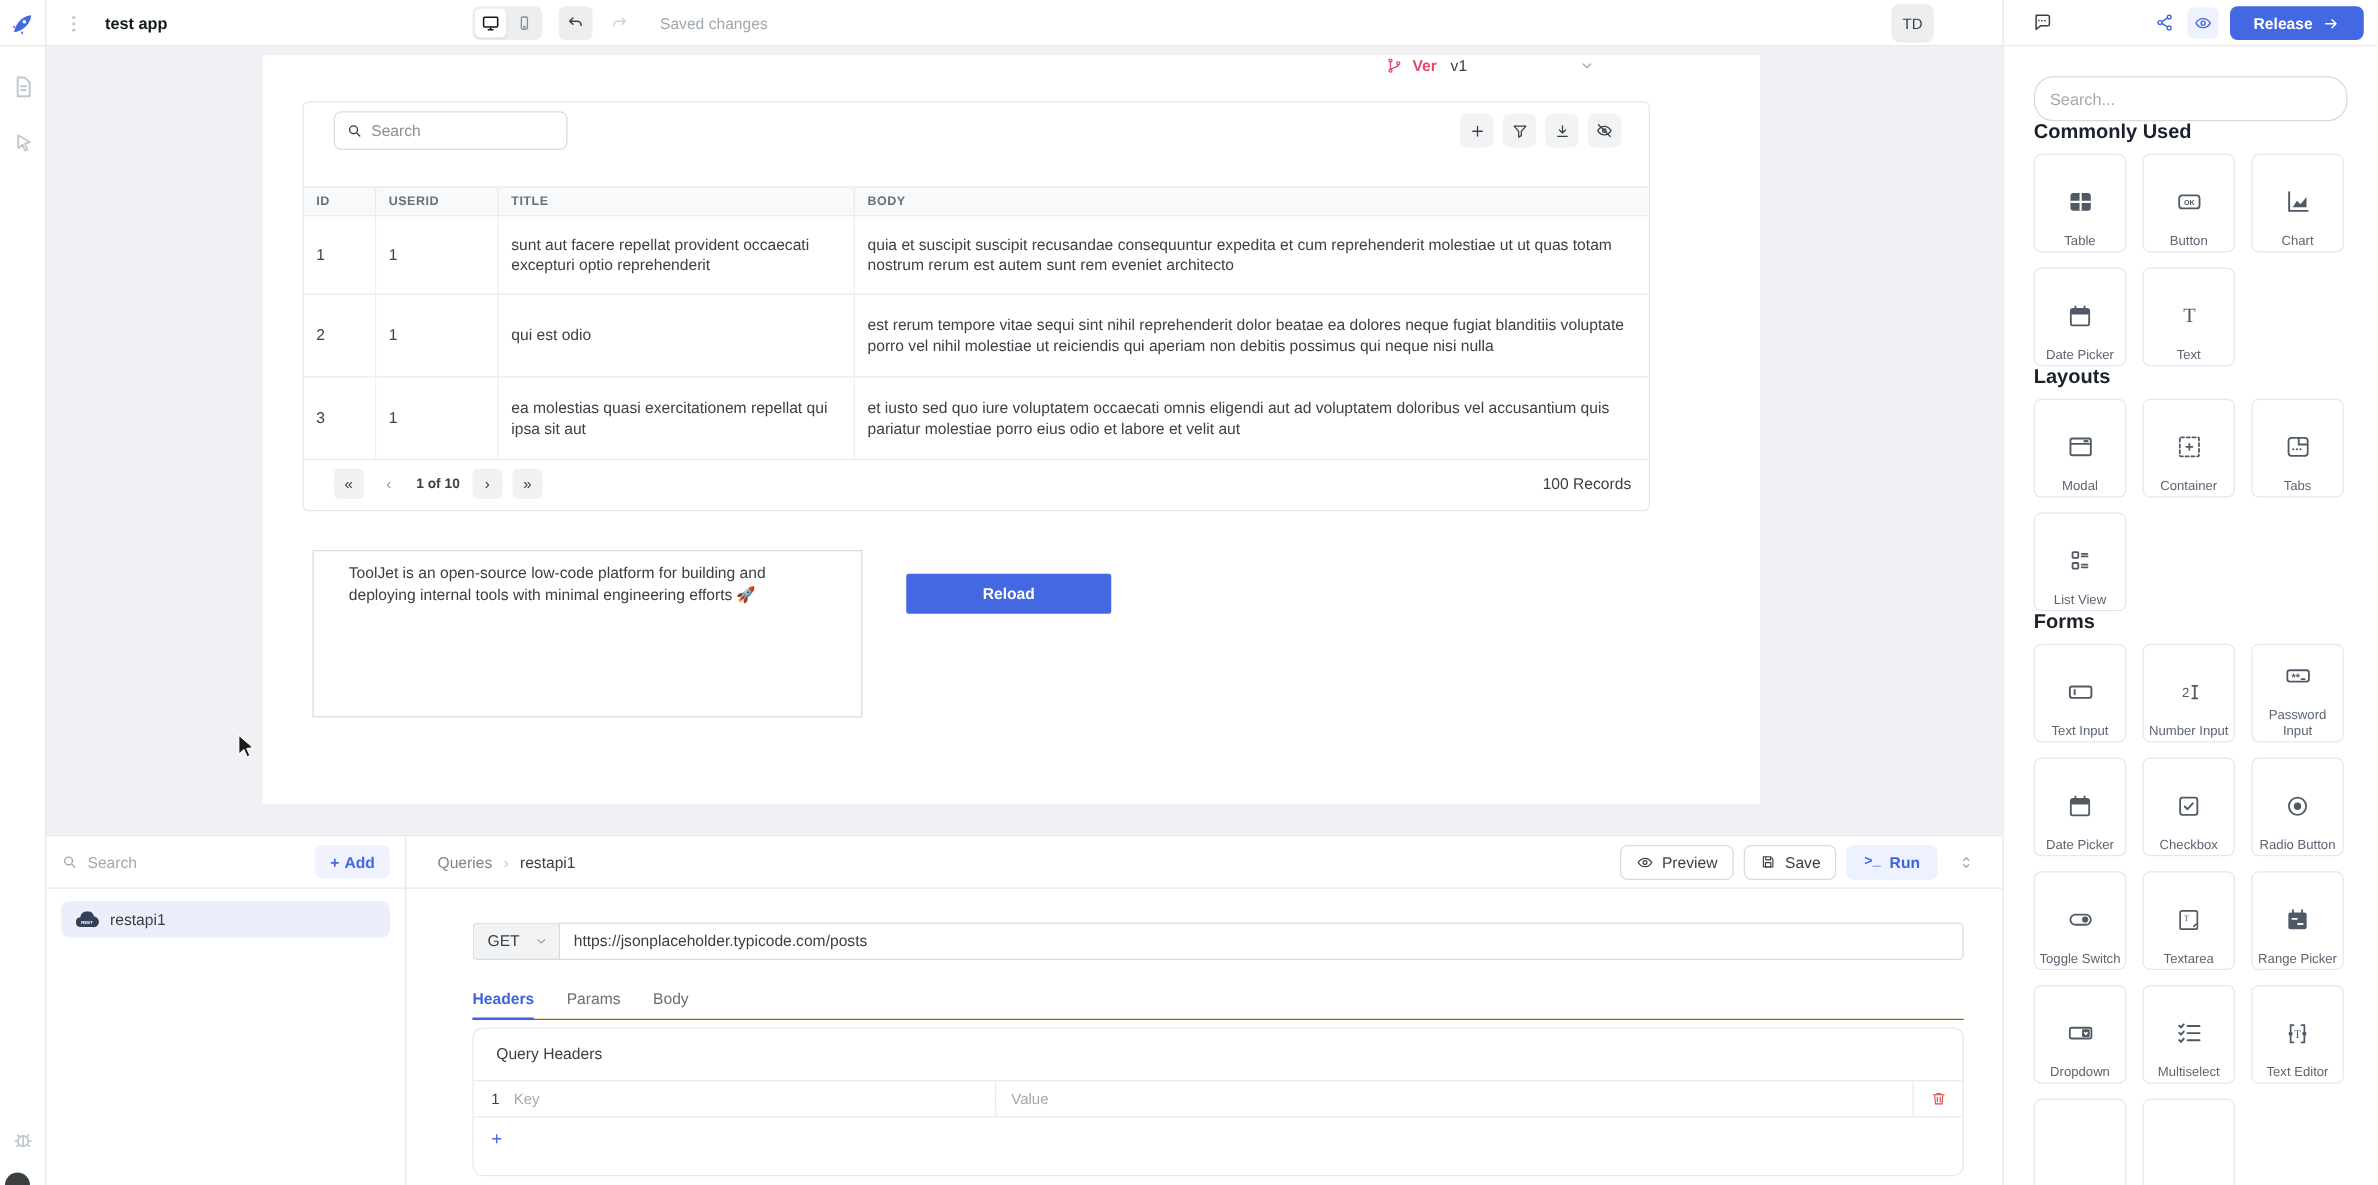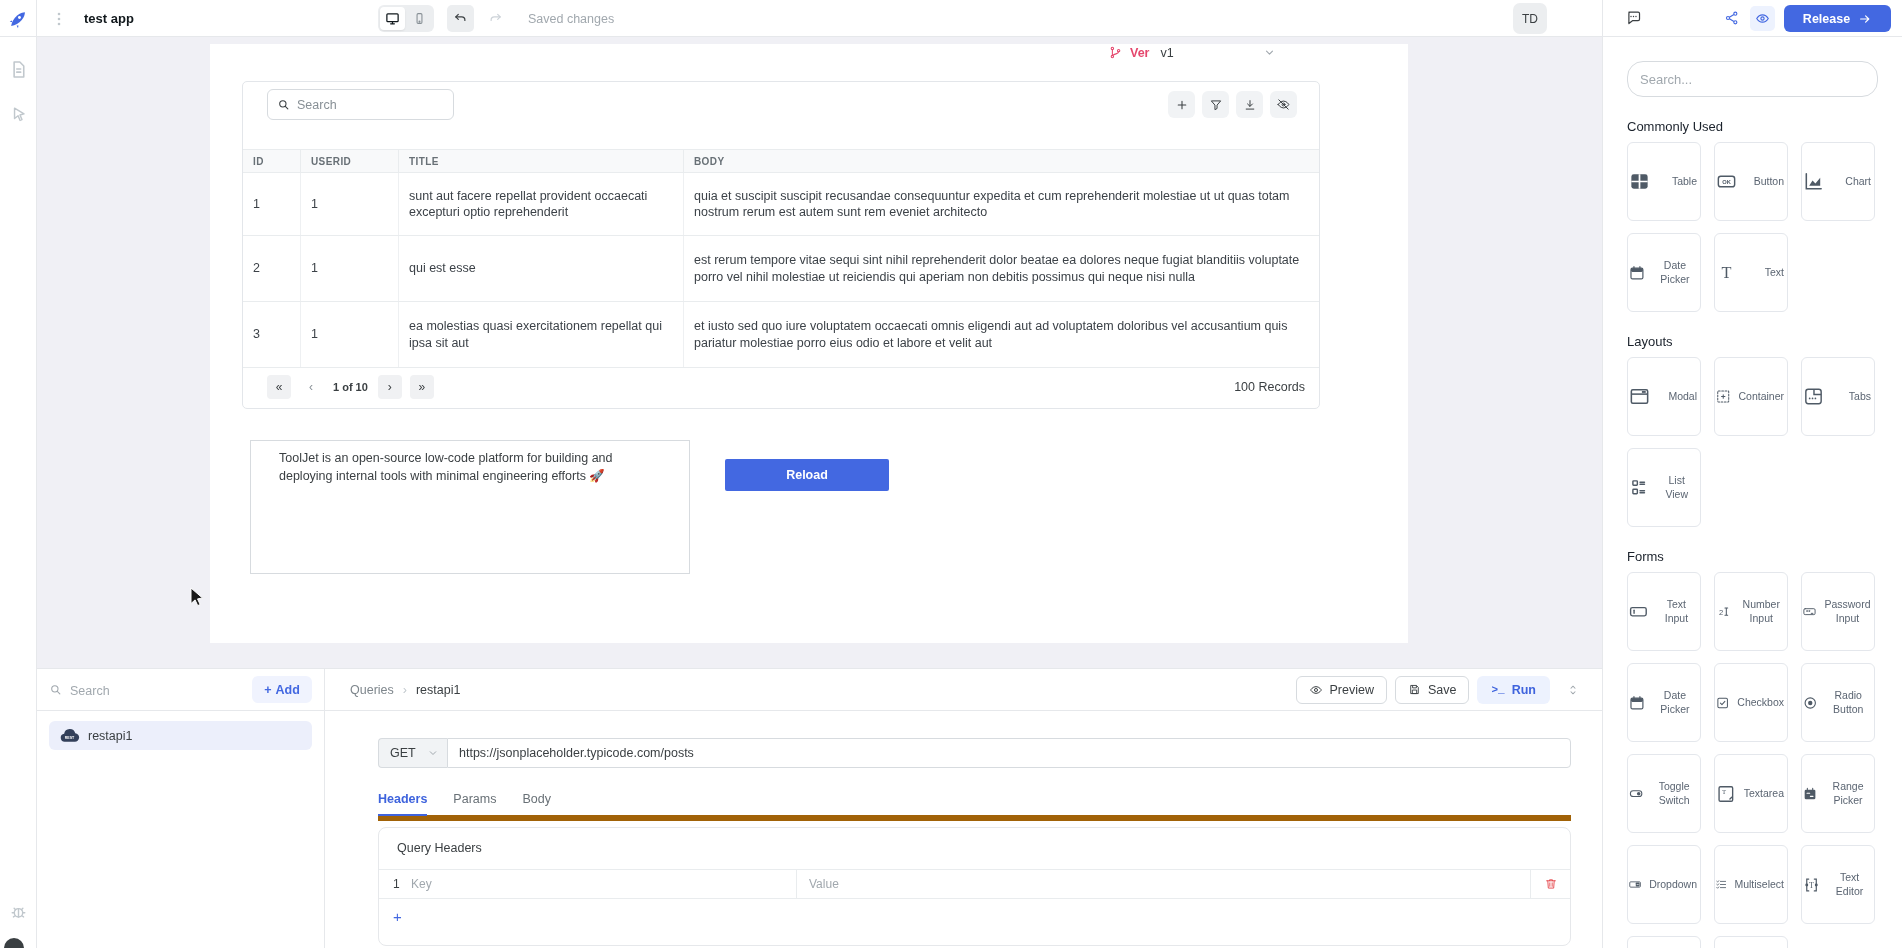--- a/index.html
+++ b/index.html
@@ -74,21 +74,21 @@
   .crumb .root { color:#7e868c;text-align:right; } .crumb .sep { color:#c1c8cd; } .crumb .leaf { color:#3a3f42; }
   .qp-actions { margin-left:auto; display:flex; align-items:center; gap:8px; }
   .btn-ghost { height:28px; border:1px solid #d7dbdf; border-radius:6px; background:#fff; display:flex; align-items:center; gap:7px; padding:0 12px; font-size:12.5px; color:#3a3f42; }
   .btn-run { height:28px; border-radius:6px; background:#edf2fe; display:flex; align-items:center; gap:7px; padding:0 14px; font-size:12.5px; font-weight:600; color:#3e63dd; }
   .btn-run .prompt { font-family:"Liberation Mono","DejaVu Sans Mono",monospace; font-size:11px; font-weight:700; }
   .collapse-btn { margin-left:8px; color:#a1a8ae; }
   .qp-body { padding:27px 31px 0 53px; }
   .url-row { display:flex; height:30px; }
   .method-box { width:69px; background:#f1f3f5; border:1px solid #d7dbdf; border-right:none; border-radius:4px 0 0 4px; display:flex; align-items:center; justify-content:space-between; padding:0 8px 0 11px; font-size:12.5px; color:#3a3f42; }
   .url-input { flex:1; border:1px solid #d7dbdf; border-radius:0 4px 4px 0; font-size:12.5px; color:#3a3f42; padding:0 11px; outline:none; font-family:inherit; background:#fff; }
-  .tabs-row { margin-top:24px; display:flex; gap:26px; border-bottom:6px solid #a16207; }
+  .tabs-row { margin-top:24px; display:flex; gap:26px; border-bottom:1px solid #a16207; }
   .tab { font-size:12.5px; color:#687076; padding-bottom:8px; border-bottom:2px solid transparent; margin-bottom:-1px; }
   .tab.active { color:#3e63dd; font-weight:600; border-bottom-color:#3e63dd; }
   .headers-panel { margin-top:6px; border:1px solid #e6e8eb; border-radius:8px; height:119px; overflow:hidden; }
   .hp-title { padding:13px 18px 14px; font-size:12.5px; color:#3a3f42; }
   .hp-row { height:30px; border-top:1px solid #e9ecee; border-bottom:1px solid #e9ecee; display:flex; align-items:center; }
   .hp-idx { width:32px; padding-left:14px; font-size:12px; color:#3a3f42; }
   .hp-key { width:385px; border:none; outline:none; font-size:12px; color:#3a3f42; font-family:inherit; }
   .hp-div { width:1px; align-self:stretch; background:#e9ecee; }
   .hp-val { flex:1; border:none; outline:none; font-size:12px; color:#3a3f42; padding-left:12px; font-family:inherit; }
   .hp-key::placeholder,.hp-val::placeholder { color:#a1a8ae; }
@@ -99,23 +99,23 @@
   .sidebar { position:absolute; left:1602px; top:0; width:300px; height:948px; background:#fff; border-left:1px solid #e6e8eb; z-index:25; overflow:hidden; }
   .top-actions { height:37px; border-bottom:1px solid #e6e8eb; position:relative; }
   .ta-comment { position:absolute; left:22px; top:9px; color:#3a3f42; }
   .ta-share { position:absolute; left:121px; top:10px; color:#4368e1; }
   .ta-eye { position:absolute; left:147px; top:6px; width:25px; height:25px; background:#edf2fe; border-radius:5px; display:flex; align-items:center; justify-content:center; color:#4368e1; }
   .ta-release { position:absolute; left:181px; top:5px; width:107px; height:27px; background:#4368e1; border-radius:6px; display:flex; align-items:center; justify-content:center; gap:8px; color:#fff; font-size:12.5px; font-weight:600; }
   .side-content { padding:0 24px; }
   .side-search { margin-top:24px; height:36px; border:1px solid #d7dbdf; border-radius:16px; display:flex; align-items:center; padding:0 12px; }
   .side-search input { border:none; outline:none; width:100%; font-size:13px; color:#3a3f42; font-family:inherit; }
   .side-search input::placeholder { color:#a1a8ae; }
-  .sec-title { font-size:13px; font-weight:400; color:#1a212b; margin-top:22px; }
+  .sec-title { font-size:16px; font-weight:700; color:#1a212b; }
   .cards { margin-top:8px; display:flex; flex-wrap:wrap; gap:12px 13px; }
-  .wcard { width:74px; height:79px; border:1px solid #e4e7ec; border-radius:6px; background:#fff; display:flex; flex-direction:row; align-items:center; justify-content:space-between; gap:4px; color:#4f5a66; }
+  .wcard { width:74px; height:79px; border:1px solid #e4e7ec; border-radius:6px; background:#fff; display:flex; flex-direction:column; align-items:center; justify-content:flex-end; gap:14px; color:#4f5a66; }
   .wcard .lbl { font-size:10.5px; color:#5b6572; text-align:center; line-height:1.3; padding:0 3px; }
 </style>
 </head>
 <body>
 
 <div class="app">
 
   <div class="topbar">
     <div class="logo-box">
       <svg width="22" height="22" viewBox="0 0 24 24">
@@ -247,21 +247,21 @@
         </div>
         <div class="tw-row r1">
           <div class="tw-cell">1</div>
           <div class="tw-cell">1</div>
           <div class="tw-cell">sunt aut facere repellat provident occaecati excepturi optio reprehenderit</div>
           <div class="tw-cell">quia et suscipit suscipit recusandae consequuntur expedita et cum reprehenderit molestiae ut ut quas totam nostrum rerum est autem sunt rem eveniet architecto</div>
         </div>
         <div class="tw-row r2">
           <div class="tw-cell">2</div>
           <div class="tw-cell">1</div>
-          <div class="tw-cell">qui est esse</div>
+          <div class="tw-cell">qui est odio</div>
           <div class="tw-cell">est rerum tempore vitae sequi sint nihil reprehenderit dolor beatae ea dolores neque fugiat blanditiis voluptate porro vel nihil molestiae ut reiciendis qui aperiam non debitis possimus qui neque nisi nulla</div>
         </div>
         <div class="tw-row r3">
           <div class="tw-cell">3</div>
           <div class="tw-cell">1</div>
           <div class="tw-cell">ea molestias quasi exercitationem repellat qui ipsa sit aut</div>
           <div class="tw-cell">et iusto sed quo iure voluptatem occaecati omnis eligendi aut ad voluptatem doloribus vel accusantium quis pariatur molestiae porro eius odio et labore et velit aut</div>
         </div>
       </div>
 

